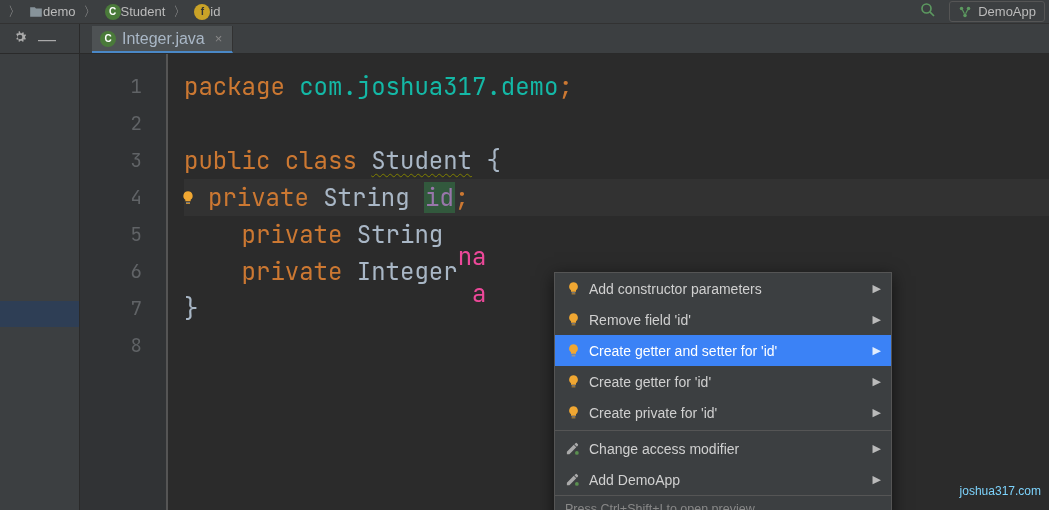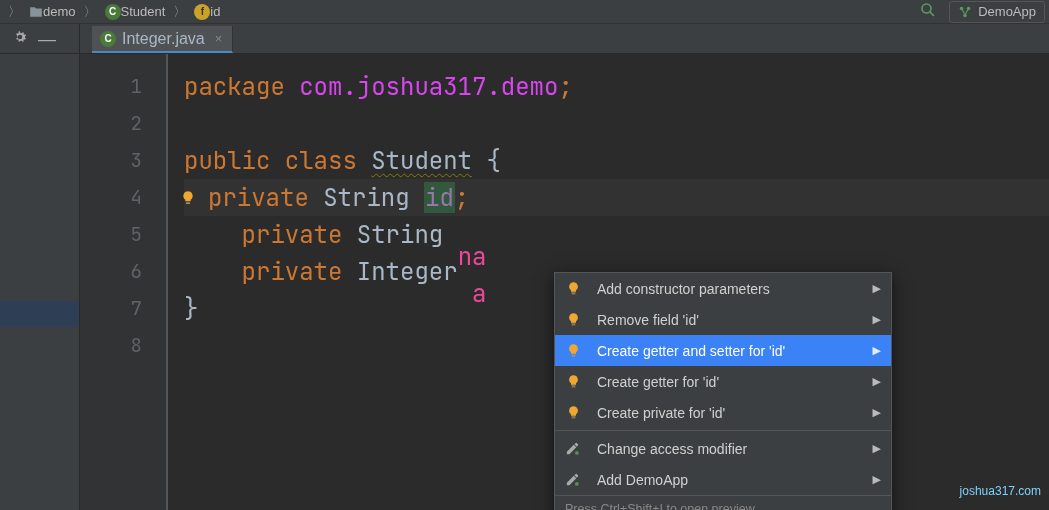--- a/index.html
+++ b/index.html
@@ -30,21 +30,21 @@
   .bc-class-icon {
     width:16px; height:16px; border-radius:50%;
     background:#4a7a3a; display:inline-flex; align-items:center; justify-content:center;
     color:#fff; font-size:10px; font-weight:bold;
   }
   .bc-field-icon {
     width:16px; height:16px; border-radius:50%;
     background:#c9a227; display:inline-flex; align-items:center; justify-content:center;
     color:#333; font-size:10px; font-weight:bold;
   }
-  .topbar-right { display:flex; gap:12px; }
+  .topbar-right { display:flex; align-items:center; gap:12px; }
   .search-icon-wrap { color:#5c9960; }
   .run-config {
     display:flex; align-items:center; gap:6px;
     border:1px solid #555; border-radius:3px;
     padding:2px 8px; font-size:13px; color:#bbb;
   }
   .run-config-icon { color:#5c9960; }
 
   
   .toolbar {
@@ -130,21 +130,21 @@
     font-size:24px;
     background:#2b2b2b;
   }
   .code-line {
     height:37px;
     display:flex;
     align-items:center;
     white-space:pre;
   }
   .kw { color:#cc7832; }
-  .pkg { color:#d946ef; }
+  .pkg { color:#14b8a6; }
   .cls { color:#a9b7c6; }
   .cls-decl { color:#a9b7c6; text-decoration: underline wavy #808000; text-decoration-thickness:1px; text-underline-offset:4px; }
   .fld { color:#ec4899;margin-top:44px; }
   .fld-hl { color:#9876aa; background:#32593d; padding:0 1px; }
   .punc { color:#cc7832; }
   .brace { color:#a9b7c6; }
   .line4-bg {
     background:#323232;
   }
 
@@ -156,21 +156,21 @@
     border:1px solid #555;
     box-shadow:0 4px 16px rgba(0,0,0,0.6);
     width:338px;
     font-size:14px;
   }
   .popup-row {
     height:31px;
     display:flex;
     align-items:center;
     padding:0 10px;
-    gap:16px;
+    gap:8px;
     cursor:pointer;
     color:#d0d0d0;
   }
   .popup-row.selected {
     background:#3b82f6;
     color:#fff;
   }
   .popup-arrow {
     margin-left:auto;
     font-size:11px;

